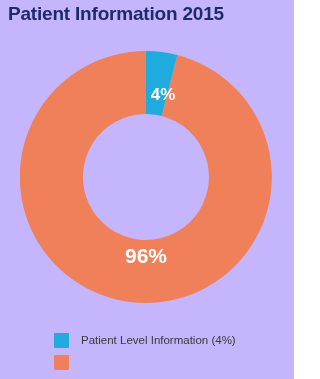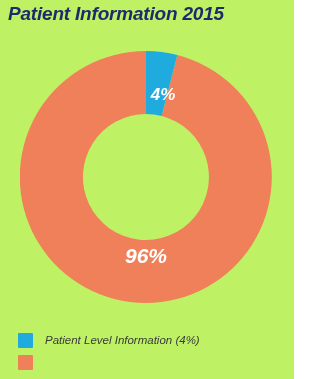--- a/index.html
+++ b/index.html
@@ -11,22 +11,21 @@
     width: 294px;
     height: 379px;
     overflow: hidden;
     font-family: "Liberation Sans", sans-serif;
     -webkit-font-smoothing: antialiased;
   }
   .page {
     position: relative;
     width: 294px;
     height: 379px;
-    background: #bef264;
-    font-style: italic;
+    background: #c4b5fd;
   }
 
   
   .chart-title {
     position: absolute;
     left: 8px;
     top: 2px;
     width: 280px;
     font-size: 19px;
     font-weight: bold;
@@ -61,20 +60,21 @@
   .legend {
     position: absolute;
     left: 18px;
     top: 329px;
     width: 262px;
   }
   .legend-row {
     display: flex;
     align-items: center;
     height: 22px;
+    margin-left: 36px;
   }
   .legend-swatch {
     width: 15px;
     height: 15px;
     flex: 0 0 15px;
     border-radius: 1px;
   }
   .legend-label {
     margin-left: 12px;
     font-size: 11.5px;

